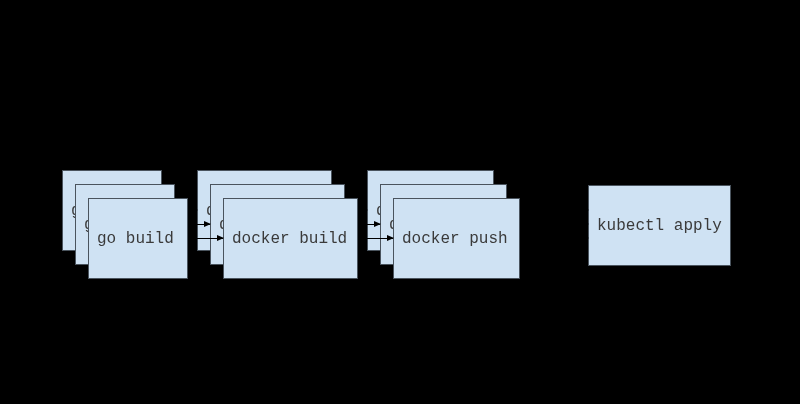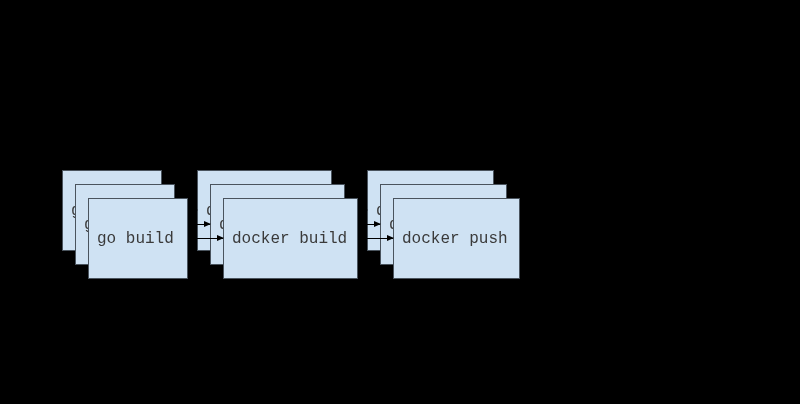--- a/index.html
+++ b/index.html
@@ -93,14 +93,15 @@
   <div class="arrow b2 arr-z2"></div>
 
   <div class="node dp-l0">docker push</div>
   <div class="node dp-l1">docker push</div>
   <div class="node dp-l2">docker push</div>
 
   <div class="arrow c0 arr-z0"></div>
   <div class="arrow c1 arr-z1"></div>
   <div class="arrow c2 arr-z2"></div>
 
+  <div class="node ka">kubectl apply</div>
 
 </div>
 
 </body></html>

